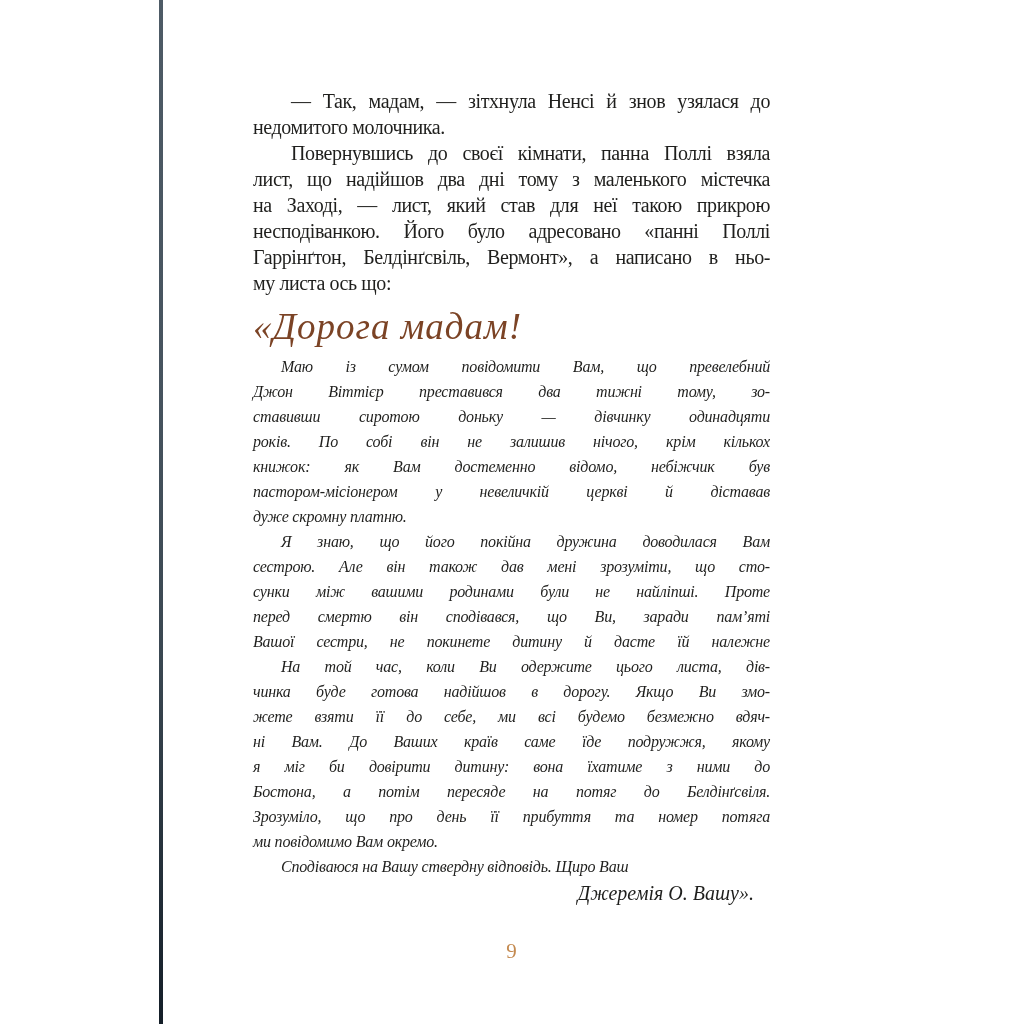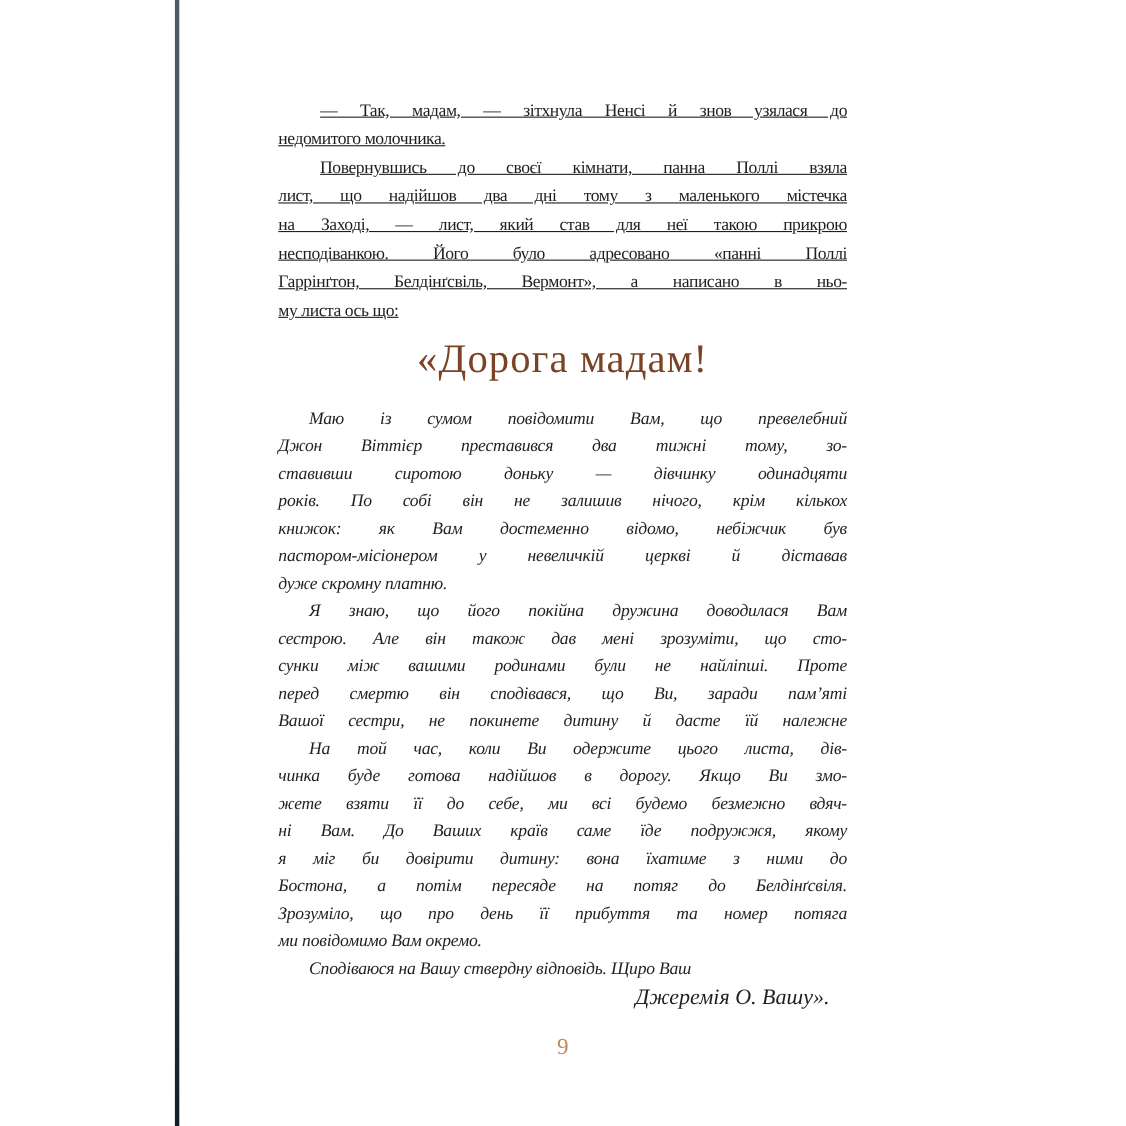--- a/index.html
+++ b/index.html
@@ -30,46 +30,46 @@
       #3a4751 65%,
       var(--spine-bottom, #141e28) 100%);
   }
   .text-block {
     position: absolute;
     left: 253px;
     top: 88px;
     width: 517px;
   }
   .narration {
-    font-size: 16px;
+    font-size: 20px;
     line-height: 26px;
     letter-spacing: -0.4px;
-    text-decoration: underline;
   }
   .tline {
     text-align: justify;
     text-align-last: justify;
     white-space: nowrap;
     height: auto;
   }
   .tline.plast {
     text-align-last: left;
   }
   .narration .tline.first {
     padding-left: 38px;
   }
   .letter-heading {
     margin-top: 8px;
     height: 46px;
     line-height: 46px;
-    text-align: center;
+    text-align: left;
+    font-style: italic;
     font-size: 37px;
     letter-spacing: 1px;
     color: var(--heading-color, #7b4325);
-    margin-bottom: 18px;
+    margin-bottom: 4px;
   }
   .letter {
     font-style: italic;
     font-size: 16px;
     line-height: 25px;
     letter-spacing: -0.2px;
   }
   .letter .tline.first {
     padding-left: 28px;
   }

